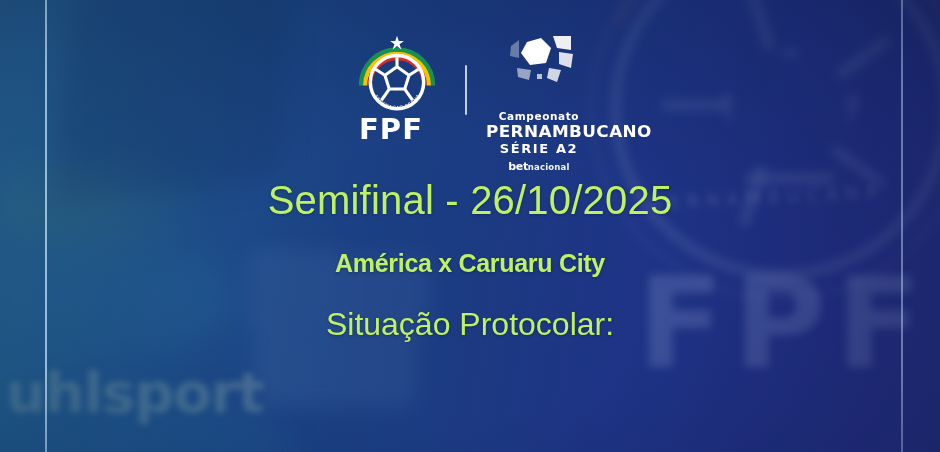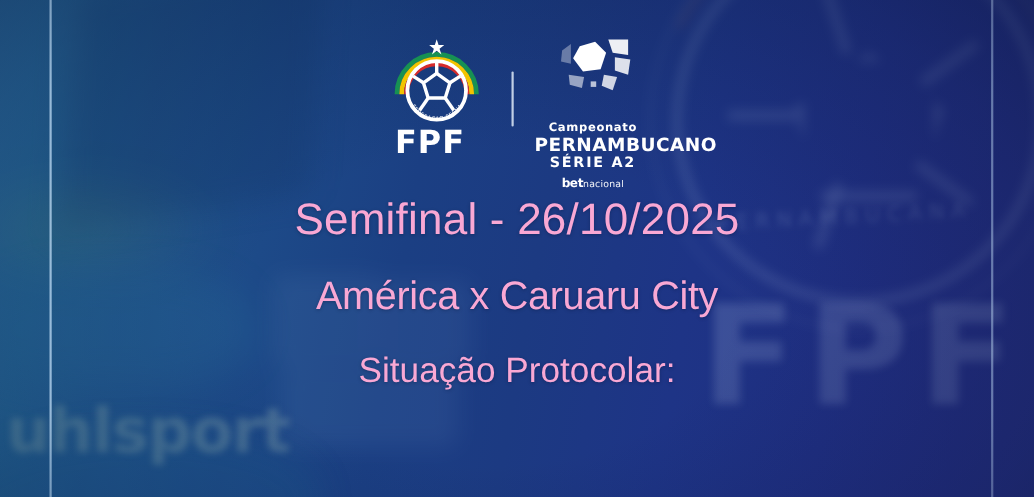--- a/index.html
+++ b/index.html
@@ -248,40 +248,40 @@
     font-family: "DejaVu Sans", sans-serif;
   }
   .camp-bet {
     margin-top: 4px;
     font-size: 11px;
     color: #fff;
     font-family: "DejaVu Sans", sans-serif;
     white-space: nowrap;
   }
   .camp-bet b { font-weight: 700; letter-spacing: -.4px; }
-  .camp-bet span { font-weight: 400; font-size: 8.5px; opacity: .95; letter-spacing: .2px; }
+  .camp-bet span { font-weight: 700; font-size: 8.5px; opacity: .95; letter-spacing: .2px; }
 
   
   .content {
     position: absolute;
     left: 0; right: 0; top: 178px;
     text-align: center;
-    color: #f9a8d4;
+    color: #bef264;
   }
   .line-round {
     font-size: 40px;
     font-weight: 400;
     letter-spacing: .2px;
     line-height: 1.12;
     text-shadow: 0 1px 3px rgba(5,20,50,.35);
   }
   .line-match {
     margin-top: 26px;
-    font-size: 36px;
-    font-weight: 400;
+    font-size: 25px;
+    font-weight: 700;
     letter-spacing: -.3px;
     line-height: 1.12;
     text-shadow: 0 1px 3px rgba(5,20,50,.35);
   }
   .line-status {
     margin-top: 28px;
     font-size: 32px;
     font-weight: 400;
     line-height: 1.22;
     text-shadow: 0 1px 3px rgba(5,20,50,.35);

